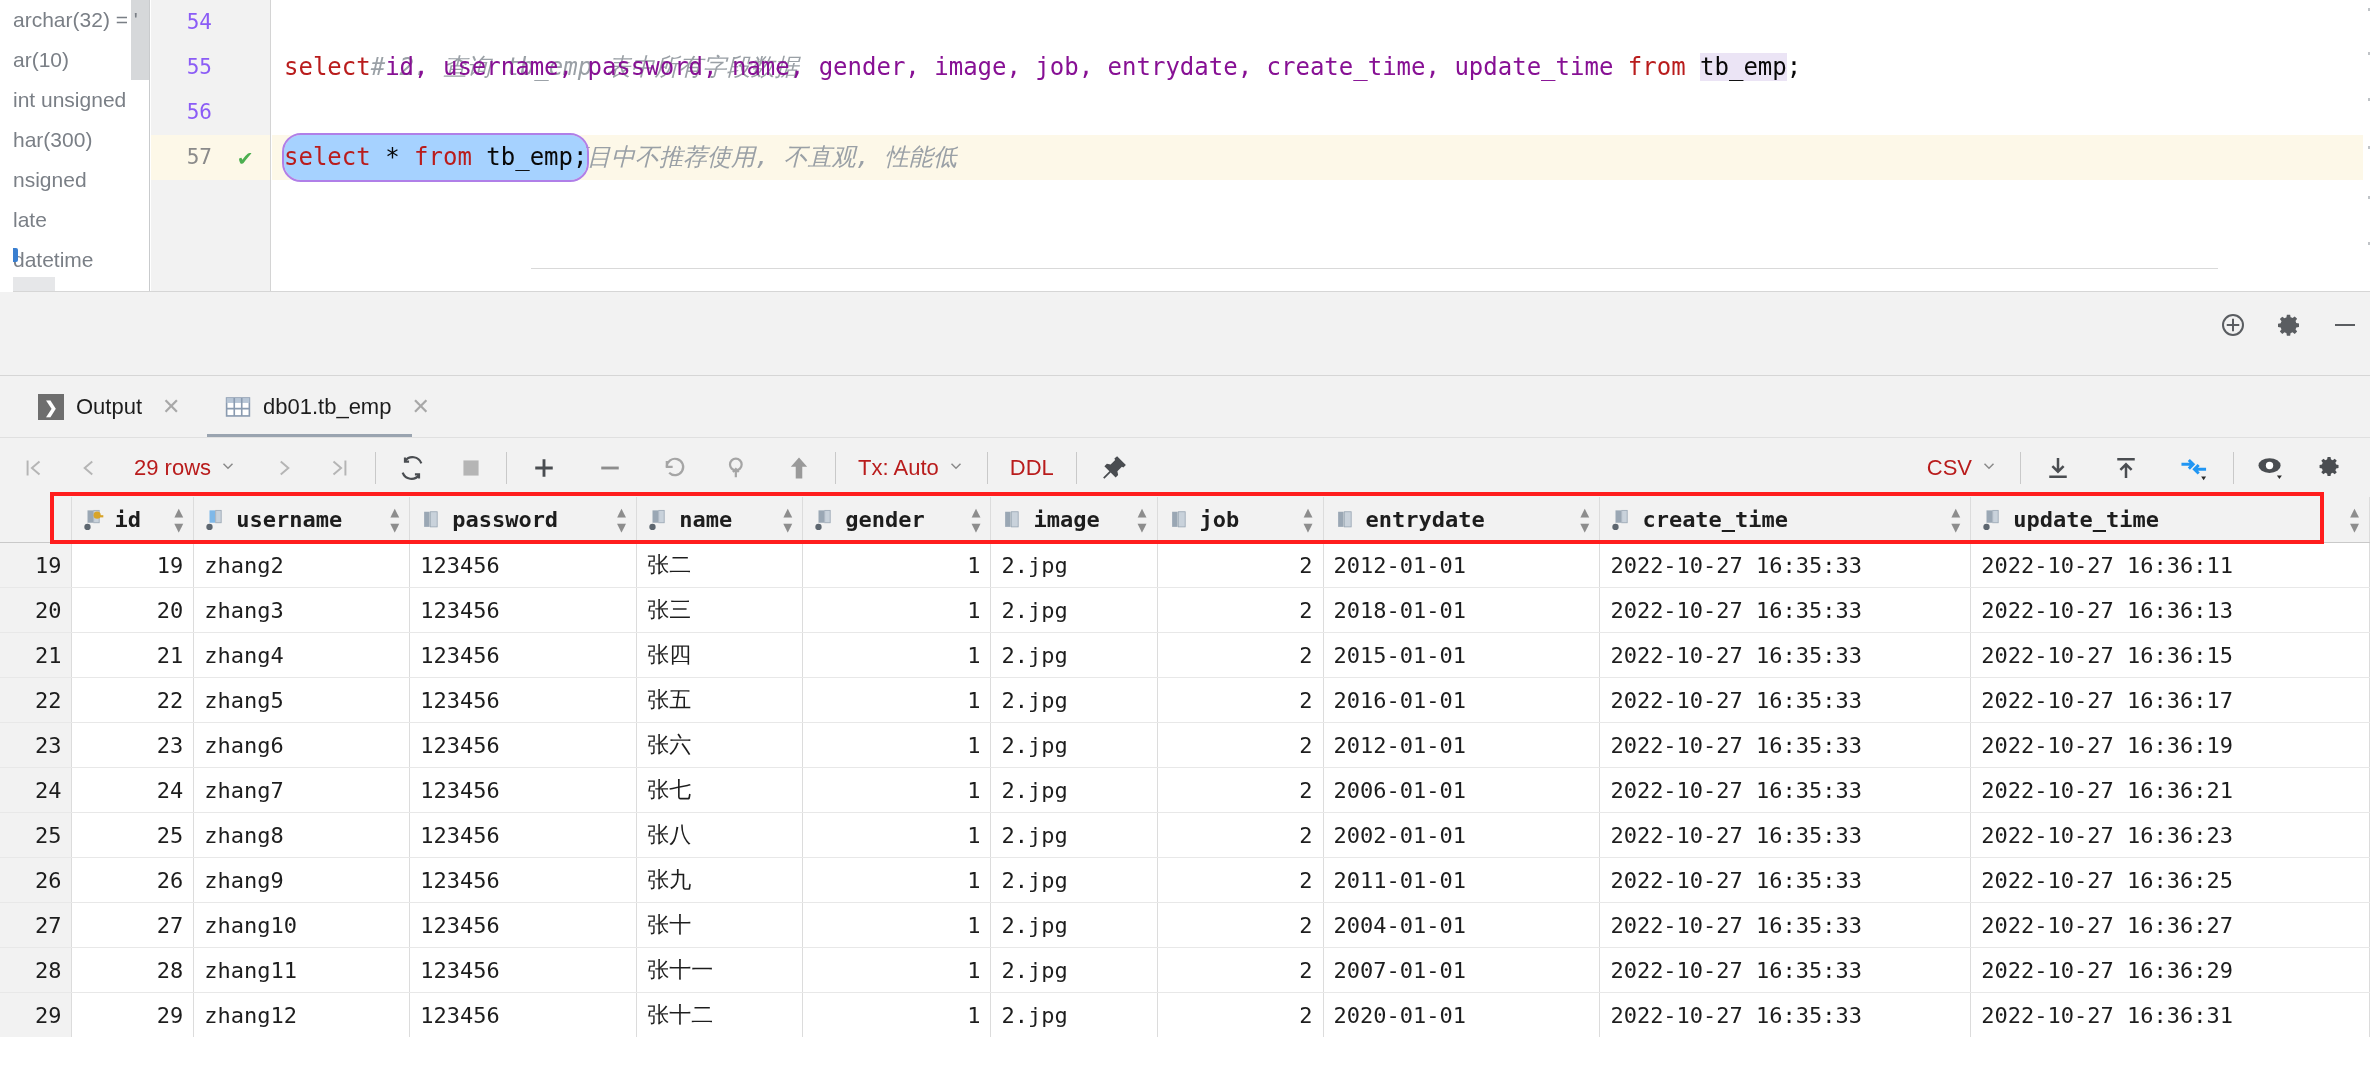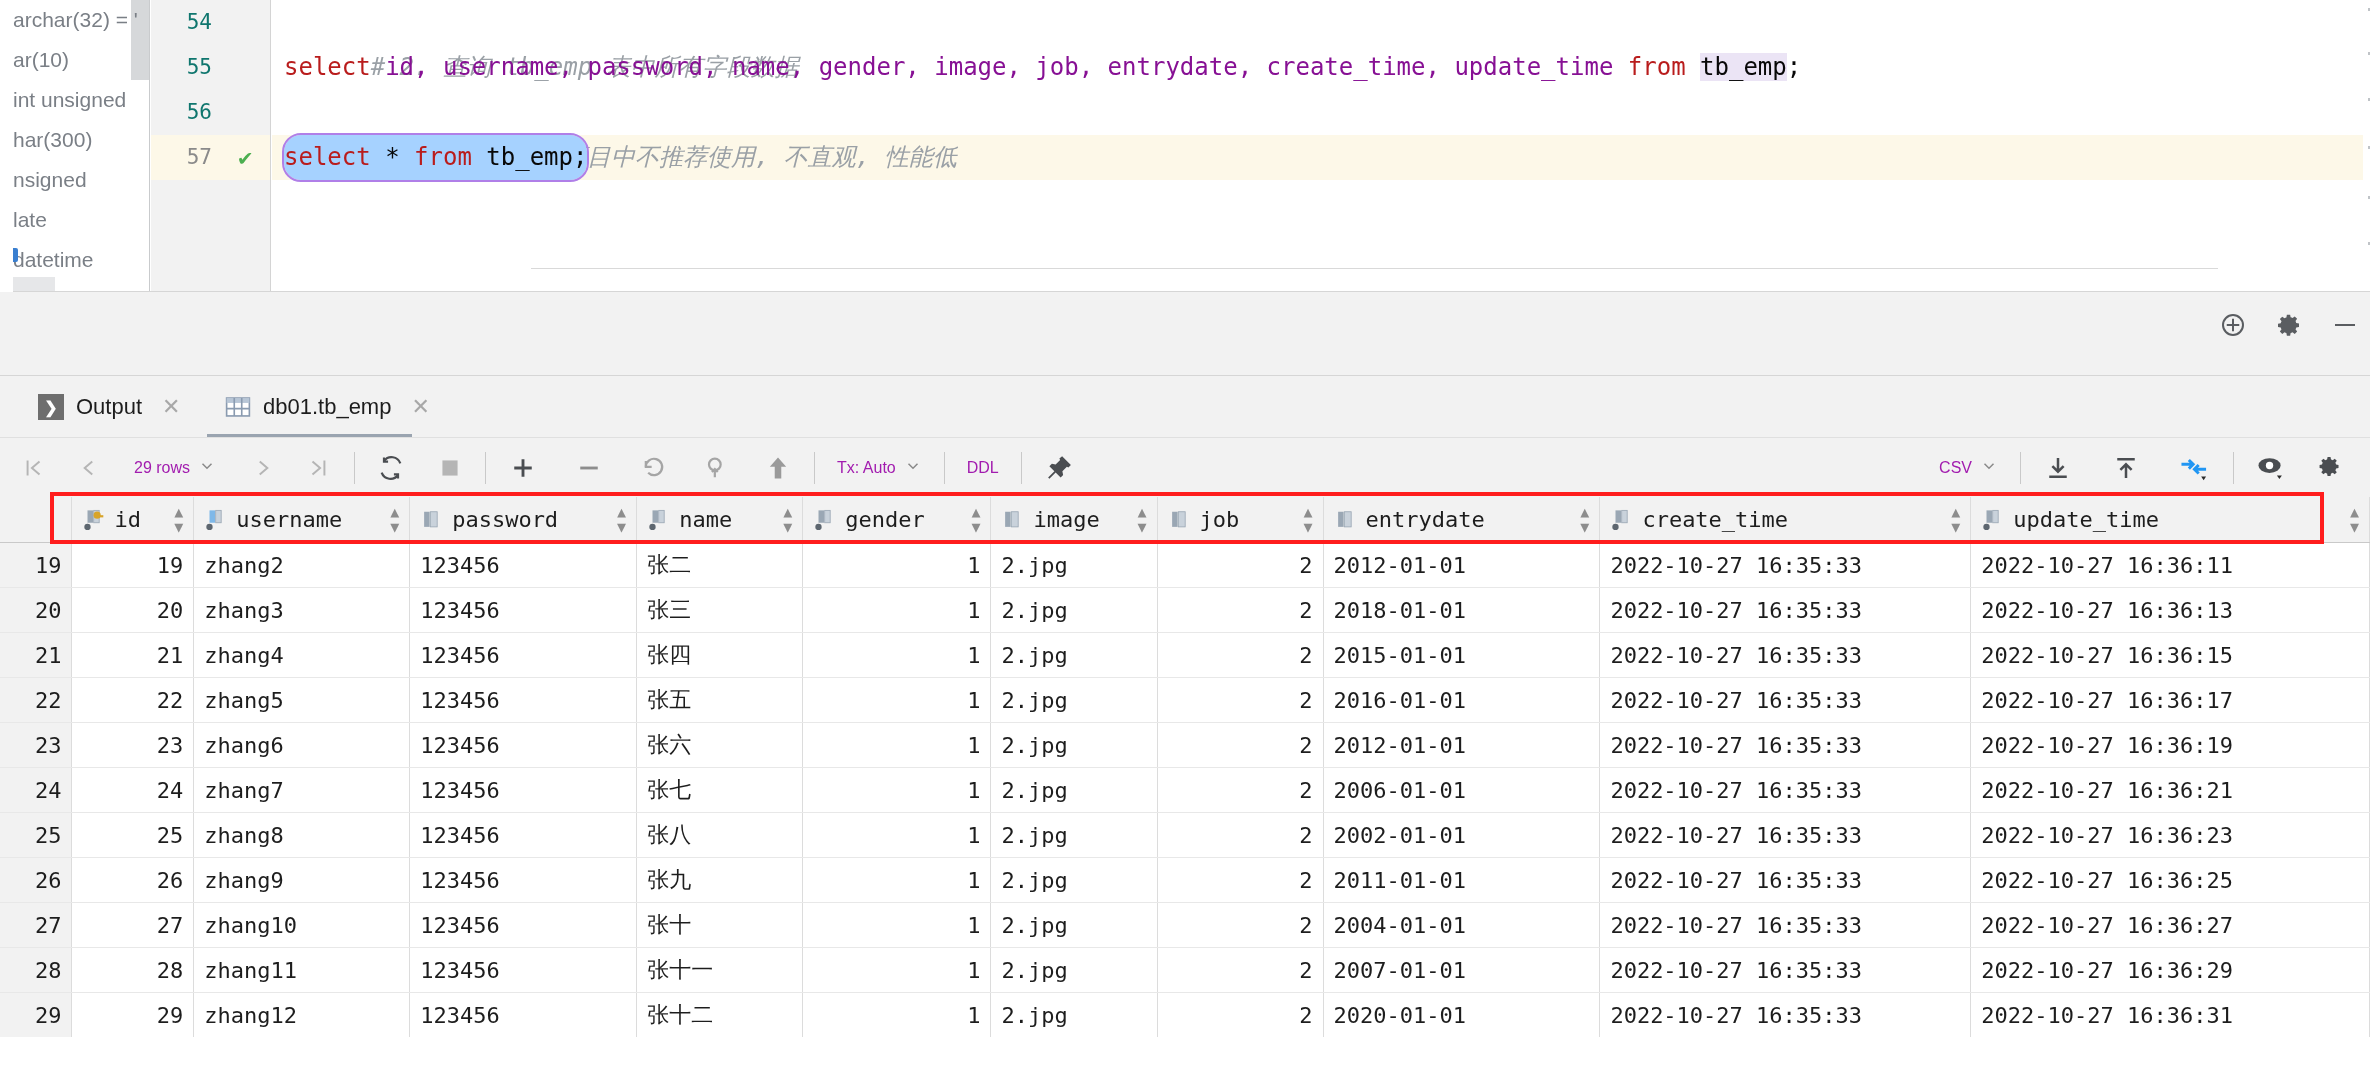--- a/index.html
+++ b/index.html
@@ -27,21 +27,21 @@
   .ts-scroll-a { position:absolute; left:118px; top:0; width:19px; height:80px; background:#d6d8da; }
   .ts-scroll-b { position:absolute; left:0px; top:277px; width:42px; height:26px; background:#e6e7e9; }
   .ts-dot { position:absolute; left:-4px; top:248px; width:9px; height:14px; background:#3a7fd0; border-radius:2px; }
 
   .gutter {
     position: absolute; left: 138px; top: 0; width: 120px; height: 320px;
     background: #f2f2f2; border-right: 1px solid #d4d4d4;
   }
   .gutter .gl {
     height: 45px; line-height: 45px; text-align: right;
-    padding-right: 58px; font-size: 21px; color: #0f766e;
+    padding-right: 58px; font-size: 21px; color: #8b5cf6;
     font-family: "DejaVu Sans Mono", monospace;
   }
   .gutter .gl.cur { background: #fdf8e8; color: #8a8a8a; }
   .gutter .check {
     position: absolute; right: 18px; top: 0px; height: 45px; line-height: 45px;
     color: #4caf50; font-size: 23px; font-weight: bold;
   }
 
   .code {
     position: absolute; left: 259px; top: 0; right: 0; height: 320px;
@@ -109,40 +109,40 @@
   .gridbar {
     position: absolute; left: 0; top: 437px; width: 2370px; height: 60px;
     background: #f2f2f2; border-top: 1px solid #e0e0e0;
     display: flex; align-items: center;
   }
   .gb-item {
     display:flex; align-items:center; justify-content:center;
     height: 44px; color: #4a4d51; font-size: 22px; padding: 0 6px;
   }
   .gb-sep { width: 1px; height: 32px; background: #c9c9c9; margin: 0 16px; }
-  .gb-text { font-size: 16px; color: #a21caf; }
+  .gb-text { font-size: 22px; color: #b91c1c; }
   .gb-dim { color: #b5b5b5; }
   .chev { font-size: 15px; color: #8a8a8a; margin-left: 8px; }
 
   
   .grid-wrap {
     position: absolute; left: 0; top: 497px; width: 2370px; height: 540px;
     background: #ffffff; overflow: hidden;
   }
   table.grid { border-collapse: collapse; table-layout: fixed; width: 2370px; }
   table.grid th, table.grid td {
     height: 45px; font-size: 22px; font-family: "DejaVu Sans Mono", monospace;
     border-right: 1px solid #dcdcdc; border-bottom: 1px solid #e8e8e8;
     padding: 0 10px; overflow: hidden; white-space: nowrap; color: #1d1d1d;
   }
   table.grid thead th {
     background: #f2f2f2; font-family: "DejaVu Sans Mono", monospace;
     border-bottom: 1px solid #c9c9c9; font-weight: normal; text-align: left;
   }
-  .th-inner { display:flex; align-items:center; gap:10px; height: 45px; }
+  .th-inner { display:flex; align-items:center; gap:10px; height: 45px; font-weight: bold; }
   .th-label { flex: 1; }
   .sort-arrows { color: #8d8d8d; font-size: 15px; line-height: 1; display:flex; flex-direction:column; }
   th.rownum-h, td.rownum {
     background: #f2f2f2; color: #4a4a4a; text-align: right; width: 65px;
     border-right: 1px solid #d4d4d4;
   }
   td.num { text-align: right; }
   .col-id        { width: 110px; }
   .col-username  { width: 195px; }
   .col-password  { width: 205px; }

